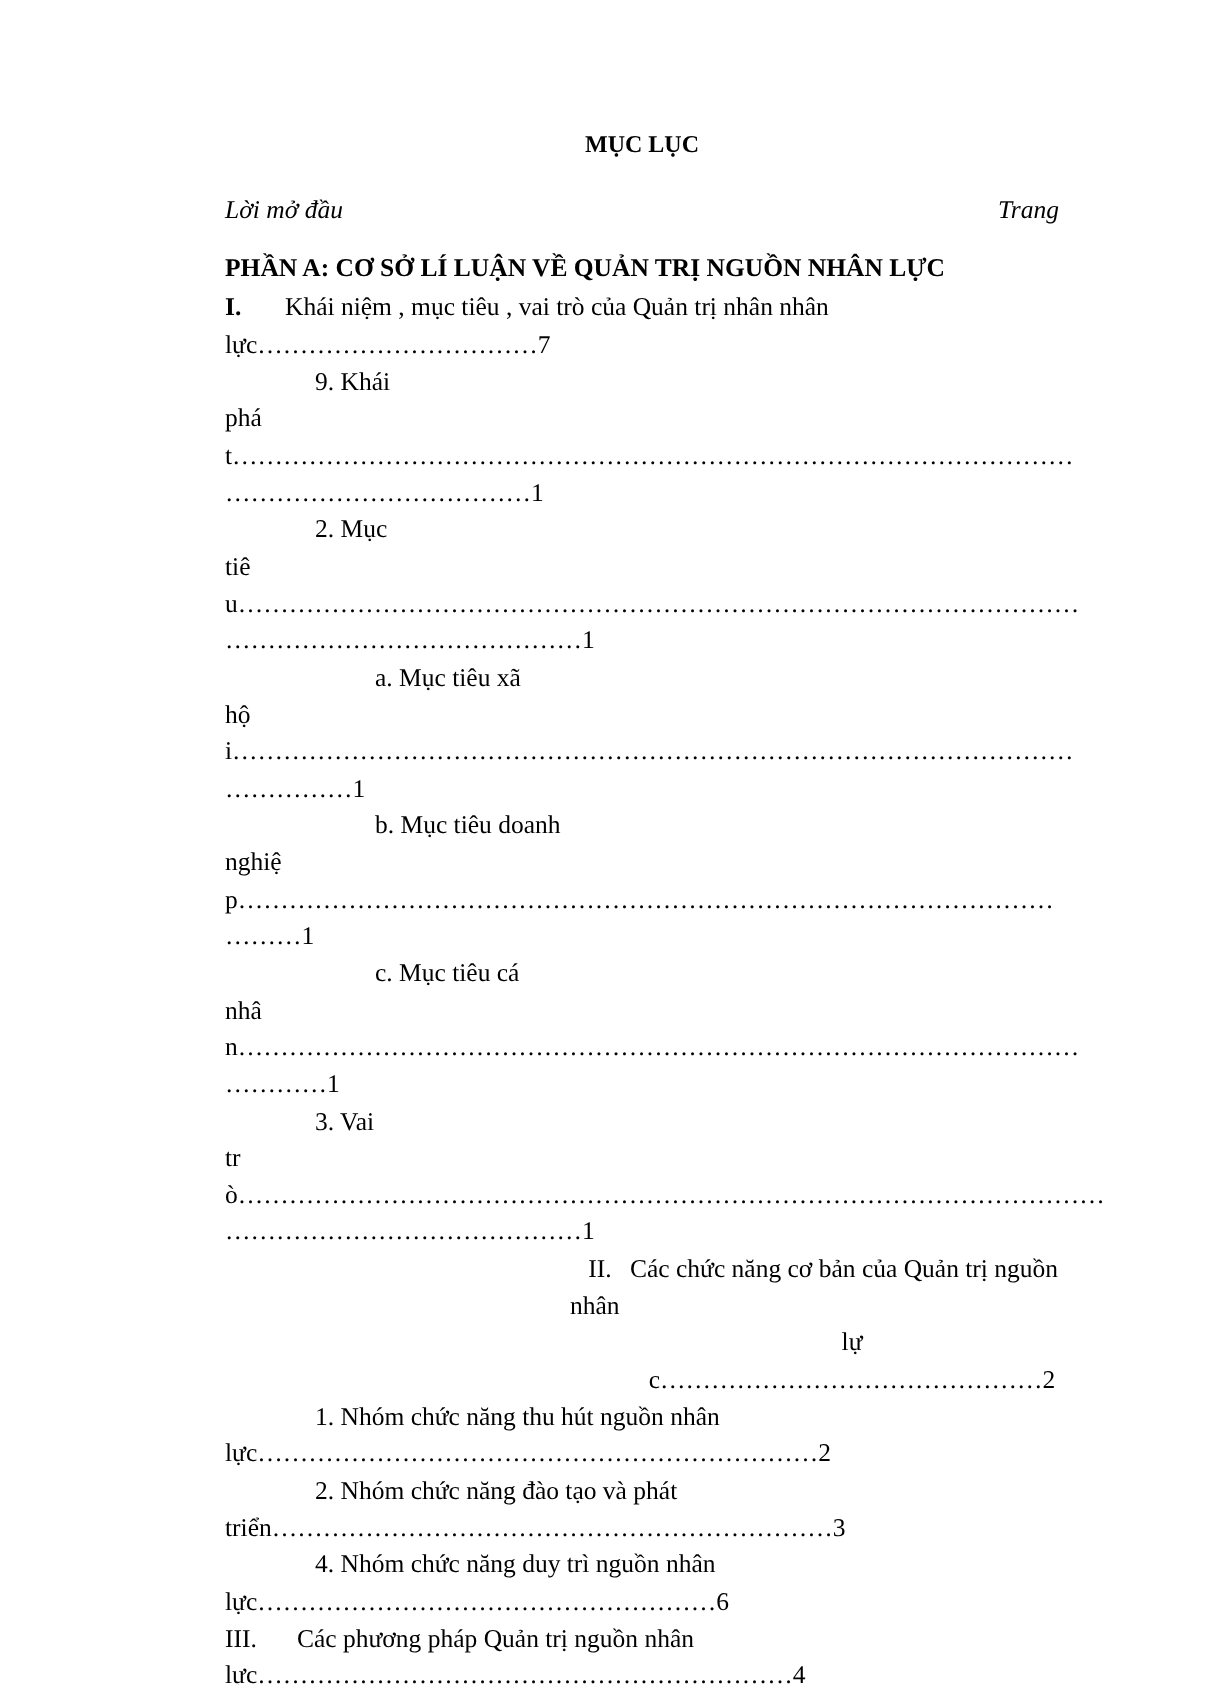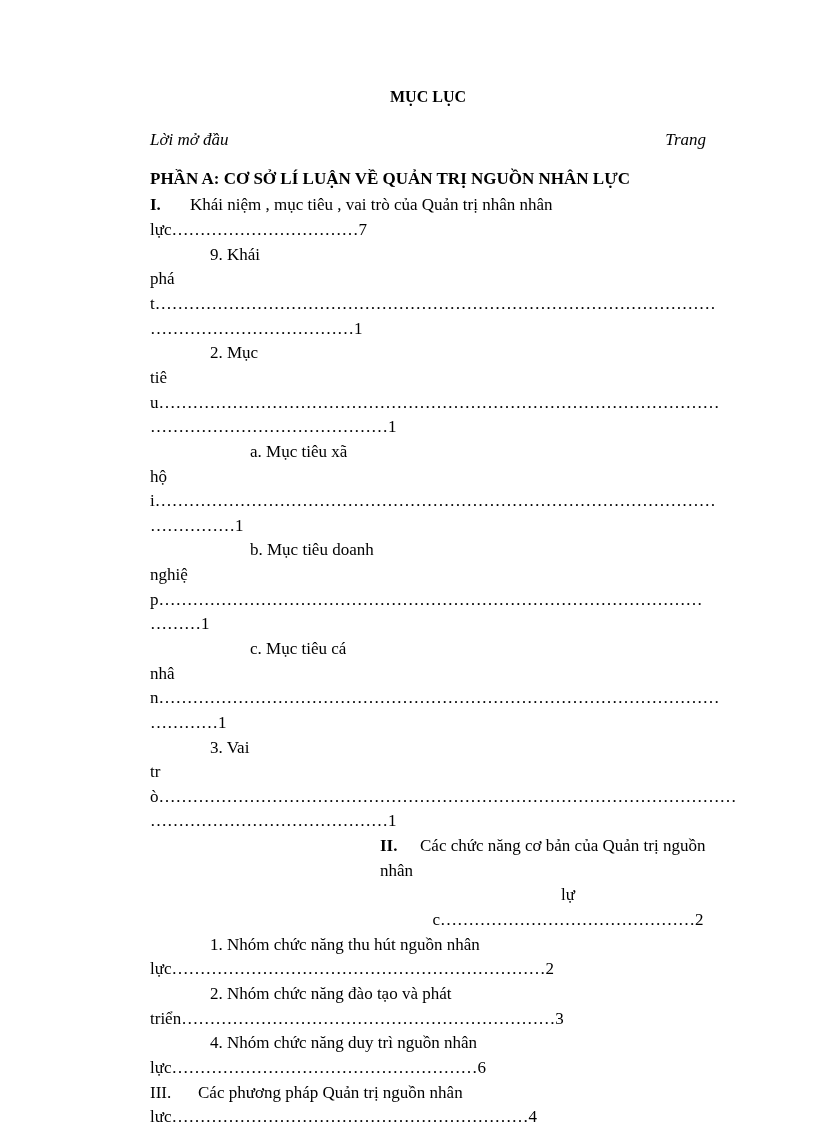--- a/index.html
+++ b/index.html
@@ -60,23 +60,24 @@
     }
     .block-center-ii {
       text-align: left;
       padding-left: 230px;
     }
     .block-center-ii-2 {
       text-align: center;
       padding-left: 280px;
     }
     .roman-ii-label {
-      font-weight: bold;
+      font-weight: normal;
       display: inline-block;
       width: 40px;
+      text-align: center;
     }
   </style>
 </head>
 <body>
 
 <div class="doc-title">MỤC LỤC</div>
 
 <div class="header-row">
   <span>Lời mở đầu</span>
   <span>Trang</span>

